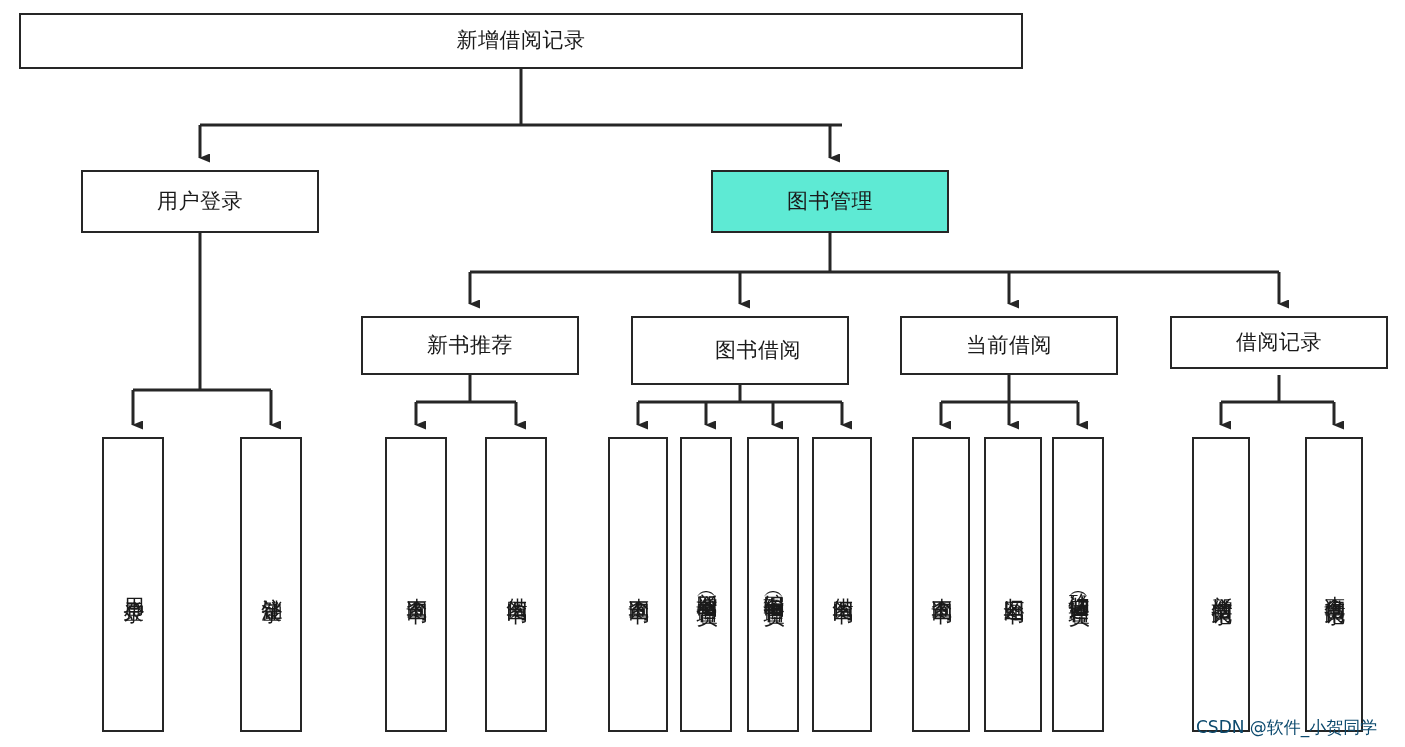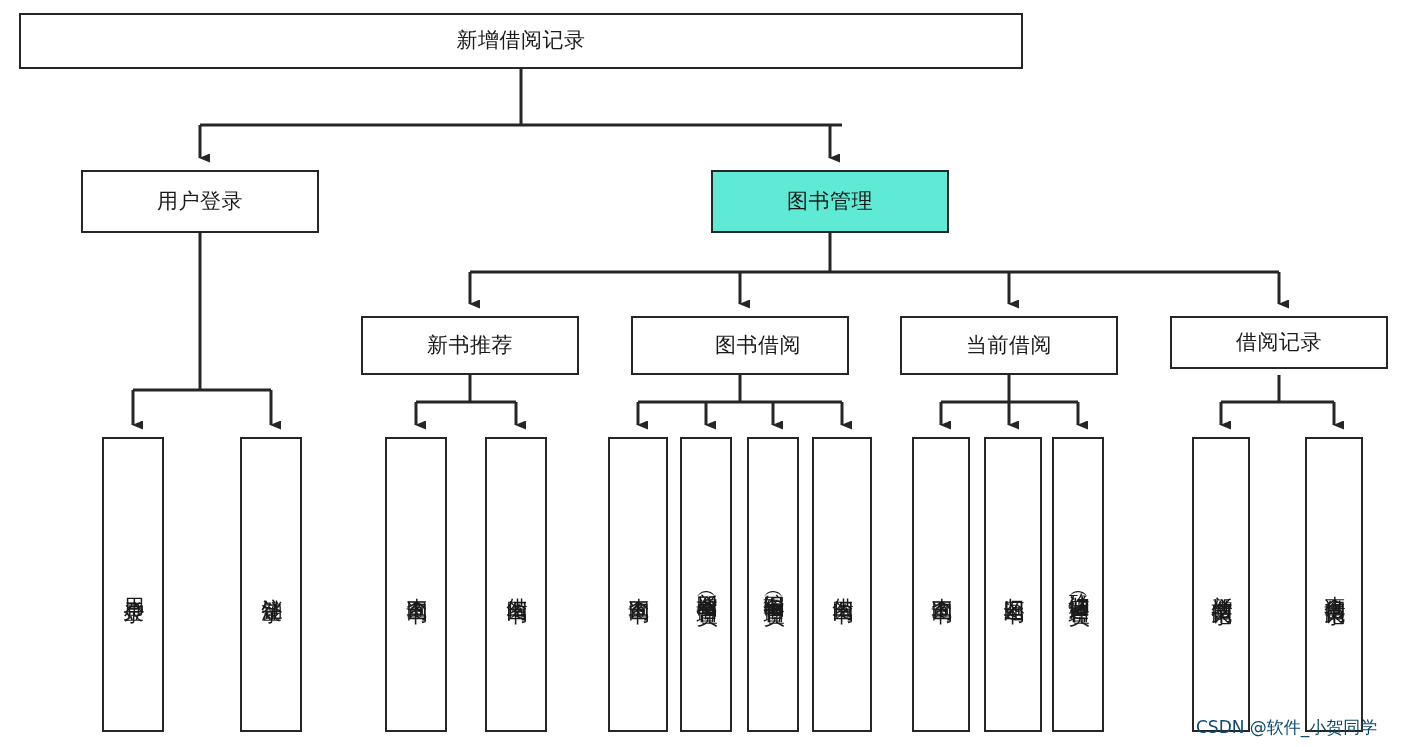--- a/index.html
+++ b/index.html
@@ -146,21 +146,21 @@
   <div class="node-box horizontal" style="left: 81px; top: 170px; width: 238px; height: 63px; border-color: rgb(38, 38, 38); background: rgb(255, 255, 255); color: rgb(26, 26, 26);">
     <span class="node-label">用户登录</span>
   </div>
   <div class="node-box horizontal" style="left: 711px; top: 170px; width: 238px; height: 63px; border-color: rgb(38, 38, 38); background: #5eead4; color: rgb(26, 26, 26);">
     <span class="node-label">图书管理</span>
   </div>
 
   <div class="node-box horizontal" style="left: 361px; top: 316px; width: 218px; height: 59px; border-color: rgb(38, 38, 38); background: rgb(255, 255, 255); color: rgb(26, 26, 26);">
     <span class="node-label">新书推荐</span>
   </div>
-  <div class="node-box horizontal" style="left: 631px; top: 316px; width: 218px; height: 59px; border-color: rgb(38, 38, 38); background: rgb(255, 255, 255); color: rgb(26, 26, 26); padding-left: 36px;">
+  <div class="node-box horizontal" style="left: 631px; top: 316px; width: 218px; height: 69px; border-color: rgb(38, 38, 38); background: rgb(255, 255, 255); color: rgb(26, 26, 26); padding-left: 36px;">
     <span class="node-label">图书借阅</span>
   </div>
   <div class="node-box horizontal" style="left: 900px; top: 316px; width: 218px; height: 59px; border-color: rgb(38, 38, 38); background: rgb(255, 255, 255); color: rgb(26, 26, 26);">
     <span class="node-label">当前借阅</span>
   </div>
   <div class="node-box horizontal" style="left: 1170px; top: 316px; width: 218px; height: 53px; border-color: rgb(38, 38, 38); background: rgb(255, 255, 255); color: rgb(26, 26, 26);">
     <span class="node-label">借阅记录</span>
   </div>
 
   <div class="node-box vertical" style="left: 102px; top: 437px; width: 62px; height: 295px; border-color: rgb(38, 38, 38); background: rgb(255, 255, 255); color: rgb(26, 26, 26);">

